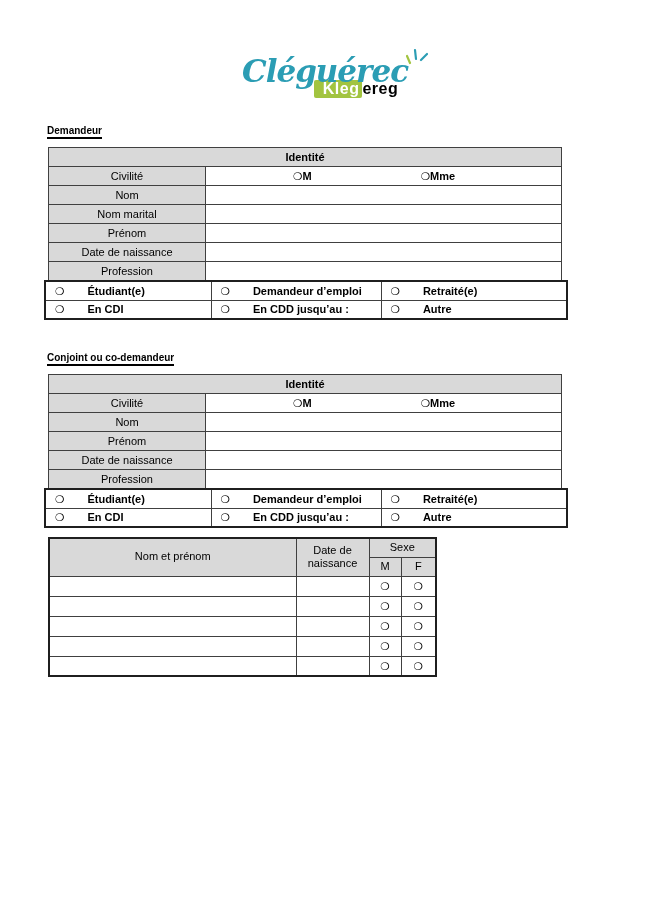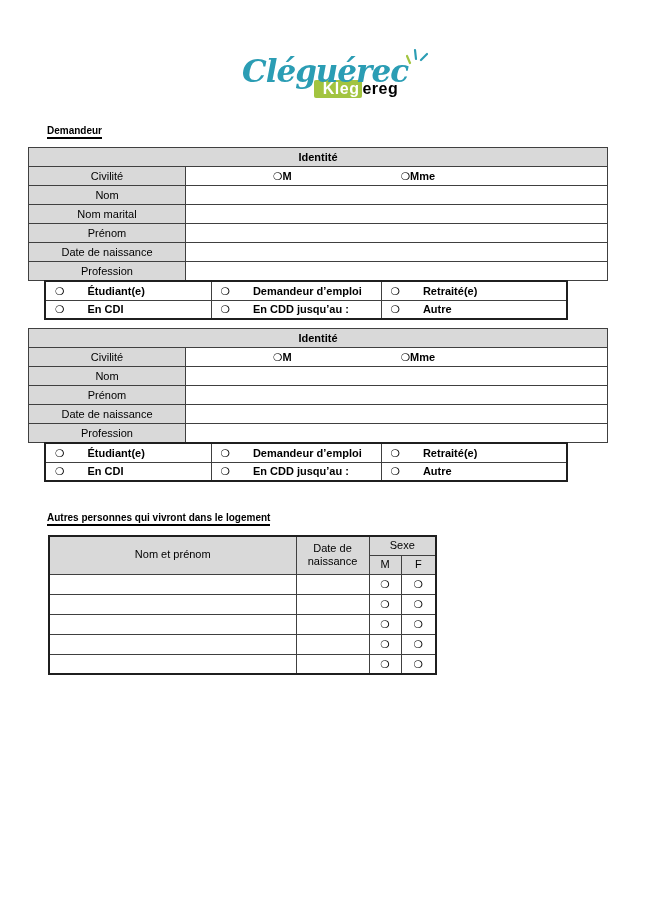--- a/index.html
+++ b/index.html
@@ -33,21 +33,21 @@
     display: table; margin: 26px 0 0 47px;
     font-size: 10px; font-weight: bold;
     border-bottom: 2px solid #000; padding-bottom: 1px;
   }
   .section-heading.h2 { margin-top: 32px; }
   .section-heading.h3 { margin-top: 30px; }
 
   
   .id-table {
     border-collapse: collapse; table-layout: fixed;
-    margin: 8px 0 0 28px; width: 580px; font-size: 11px;
+    margin: 8px 0 0 48px; width: 514px; font-size: 11px;
   }
   .id-table col.c-lbl { width: 157px; }
   .id-table th, .id-table td { border: 1px solid #404040; height: 19px; padding: 0; }
   .id-table th { background: #d9d9d9; font-weight: bold; text-align: center; }
   .id-table td.lbl { background: #d9d9d9; text-align: center; font-weight: normal; }
   .id-table td.val { background: #fff; }
   .civ-opt { font-weight: bold; white-space: nowrap; }
   .civ-opt.opt1 { margin-left: 87px; }
   .civ-opt.opt2 { margin-left: 106px; }
 
@@ -159,20 +159,21 @@
         <tr>
           <td><span class="radio">❍</span><span class="status-label">En CDI</span></td>
           <td><span class="radio">❍</span><span class="status-label">En CDD jusqu’au :</span></td>
           <td><span class="radio">❍</span><span class="status-label">Autre</span></td>
         </tr>
       </tbody>
     </table>
   </div>
 
   <div>
+    <div class="section-heading h2">Conjoint ou co-demandeur</div>
 
     <table class="id-table">
       <colgroup>
           <col class="c-lbl">
           <col>
         </colgroup>
       <tbody>
         <tr>
           <th colspan="2">Identité</th>
         </tr>
@@ -217,21 +218,20 @@
         <tr>
           <td><span class="radio">❍</span><span class="status-label">En CDI</span></td>
           <td><span class="radio">❍</span><span class="status-label">En CDD jusqu’au :</span></td>
           <td><span class="radio">❍</span><span class="status-label">Autre</span></td>
         </tr>
       </tbody>
     </table>
   </div>
 
   <div>
-    <div class="section-heading h3">Autres personnes qui vivront dans le logement</div>
 
     <table class="others-table">
       <colgroup>
           <col class="o1">
           <col class="o2">
           <col class="o3">
           <col class="o4">
         </colgroup>
       <tbody>
         <tr>

